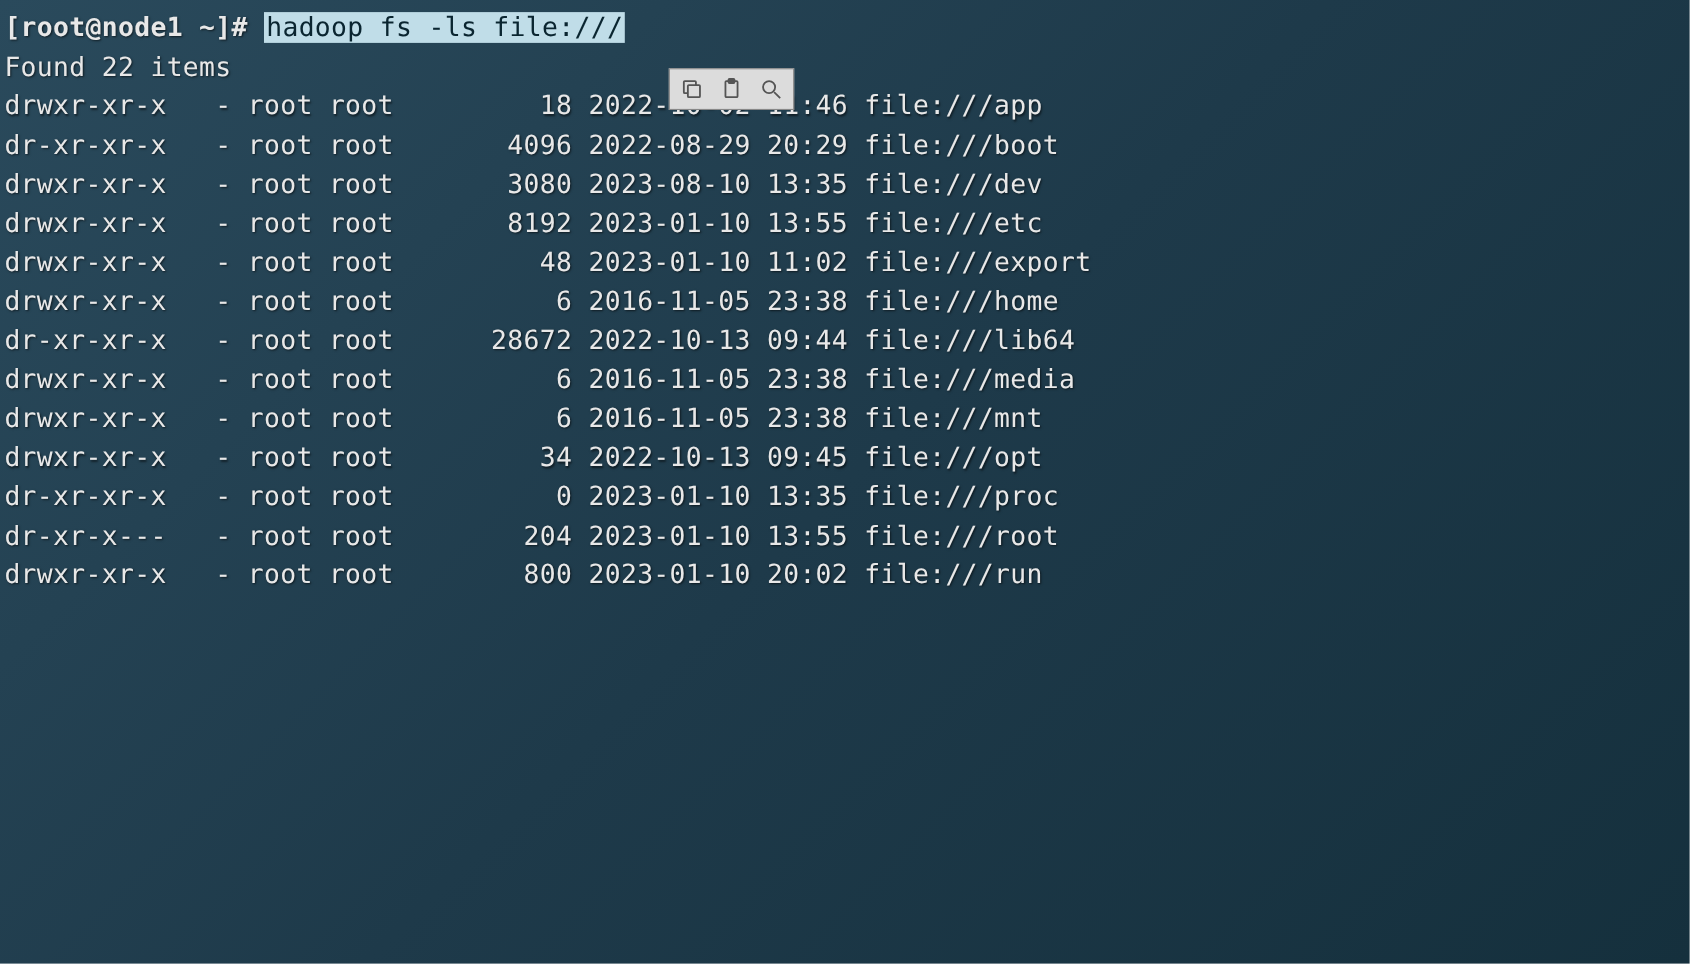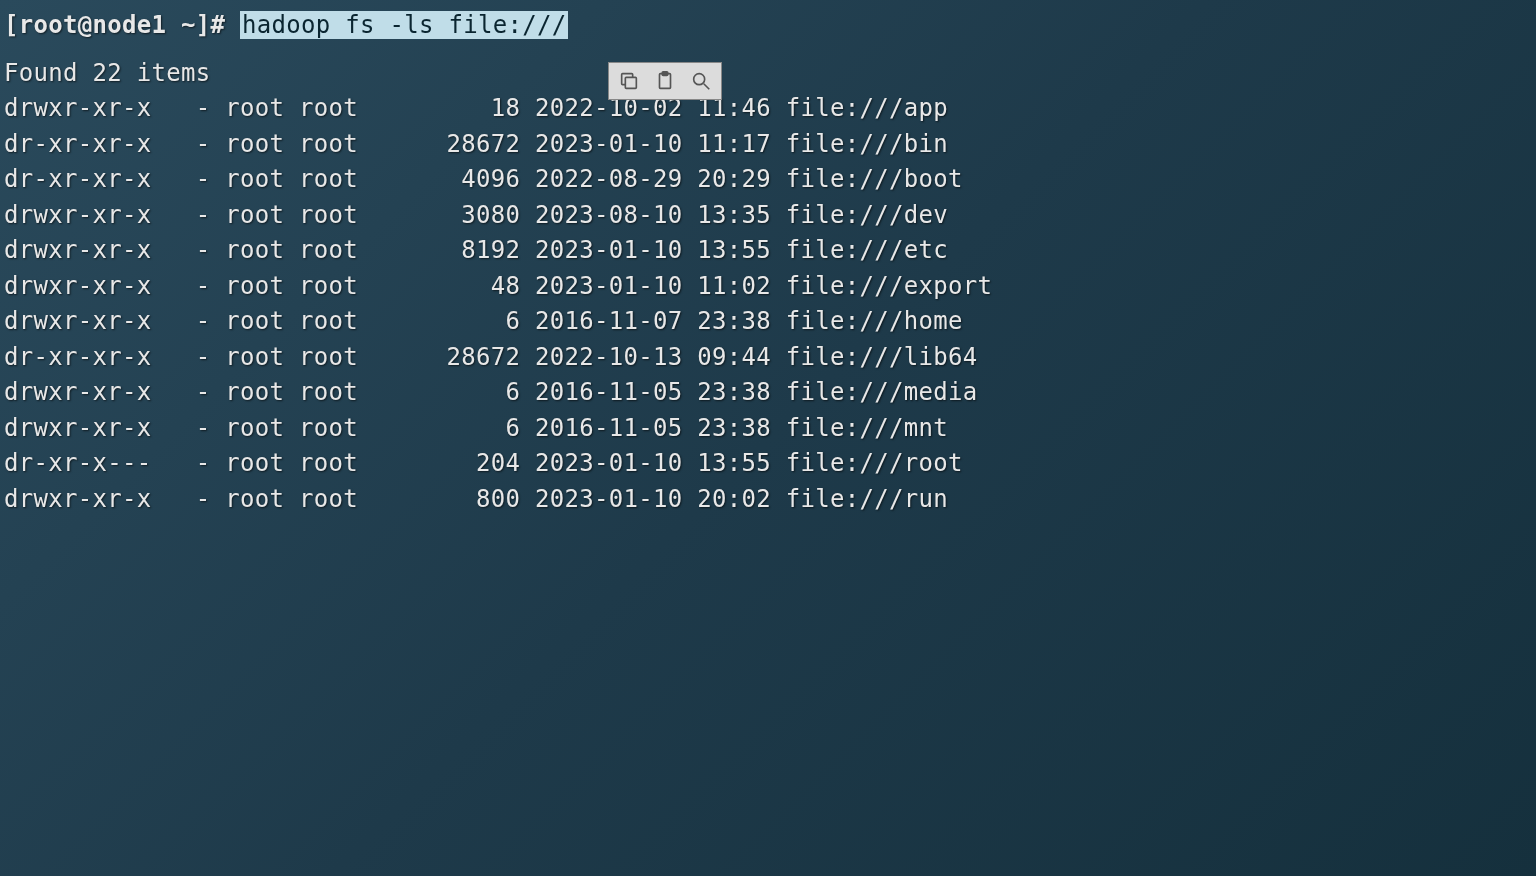--- a/index.html
+++ b/index.html
@@ -28,21 +28,20 @@
       font-weight: bold;
     }
     .command-highlight {
       background-color: #c0dde8;
       color: #0a2530;
       text-shadow: none;
       padding: 0 2px;
     }
     .summary {
       white-space: pre;
-      margin-top: 12px;
     }
     .listing-row {
       white-space: pre;
     }
     .toolbar {
       position: absolute;
       top: 62px;
       left: 608px;
       background: #dcdcdc;
       border: 1px solid #888;
@@ -69,29 +68,30 @@
       stroke-width: 1.8;
     }
   </style>
 </head>
 <body>
 
 <div class="prompt-line"><span class="prompt">[root@node1 ~]# </span><span class="command-highlight">hadoop fs -ls file:///</span></div>
 <div class="summary">Found 22 items</div>
 <div id="listing">
     <div class="listing-row">drwxr-xr-x   - root root         18 2022-10-02 11:46 file:///app</div>
-    <div class="listing-row">dr-xr-xr-x   - root root      28672 2023-01-10 11:17 file:///bin</div>
     <div class="listing-row">dr-xr-xr-x   - root root       4096 2022-08-29 20:29 file:///boot</div>
     <div class="listing-row">drwxr-xr-x   - root root       3080 2023-08-10 13:35 file:///dev</div>
     <div class="listing-row">drwxr-xr-x   - root root       8192 2023-01-10 13:55 file:///etc</div>
     <div class="listing-row">drwxr-xr-x   - root root         48 2023-01-10 11:02 file:///export</div>
-    <div class="listing-row">drwxr-xr-x   - root root          6 2016-11-07 23:38 file:///home</div>
+    <div class="listing-row">drwxr-xr-x   - root root          6 2016-11-05 23:38 file:///home</div>
     <div class="listing-row">dr-xr-xr-x   - root root      28672 2022-10-13 09:44 file:///lib64</div>
     <div class="listing-row">drwxr-xr-x   - root root          6 2016-11-05 23:38 file:///media</div>
     <div class="listing-row">drwxr-xr-x   - root root          6 2016-11-05 23:38 file:///mnt</div>
+    <div class="listing-row">drwxr-xr-x   - root root         34 2022-10-13 09:45 file:///opt</div>
+    <div class="listing-row">dr-xr-xr-x   - root root          0 2023-01-10 13:35 file:///proc</div>
     <div class="listing-row">dr-xr-x---   - root root        204 2023-01-10 13:55 file:///root</div>
     <div class="listing-row">drwxr-xr-x   - root root        800 2023-01-10 20:02 file:///run</div>
   </div>
 
 <div class="toolbar">
   <div class="toolbar-btn" title="Copy">
     <svg viewBox="0 0 24 24">
         <rect x="8" y="8" width="12" height="12" rx="1"></rect>
         <path d="M16 8V5a1 1 0 0 0-1-1H5a1 1 0 0 0-1 1v10a1 1 0 0 0 1 1h3"></path>
       </svg>

